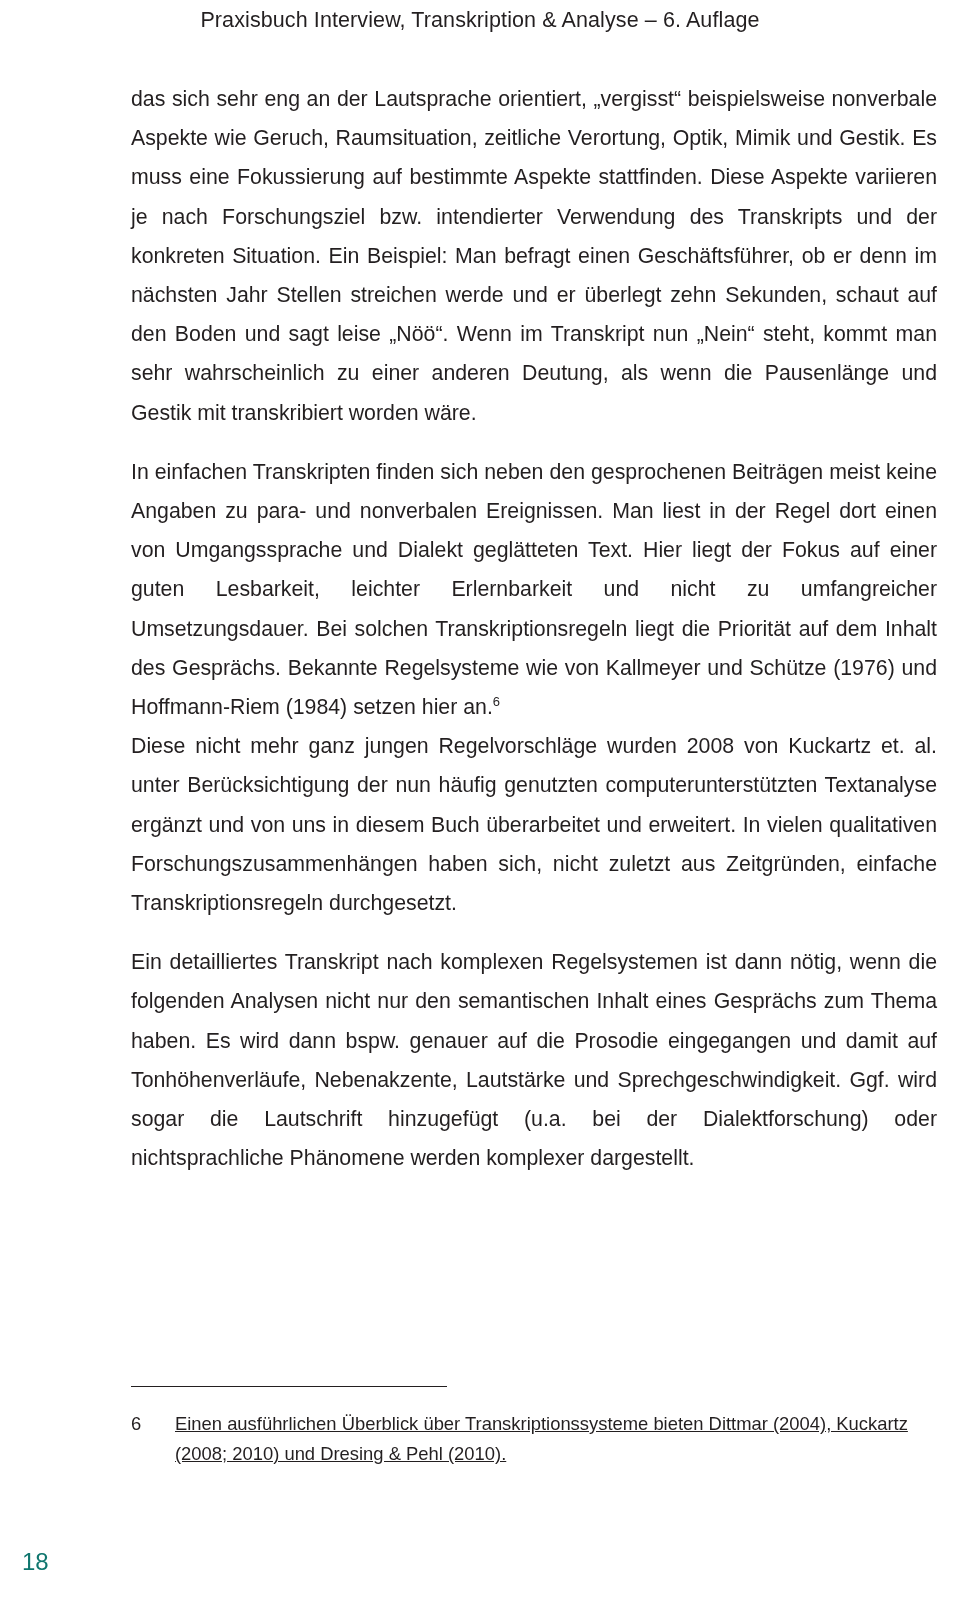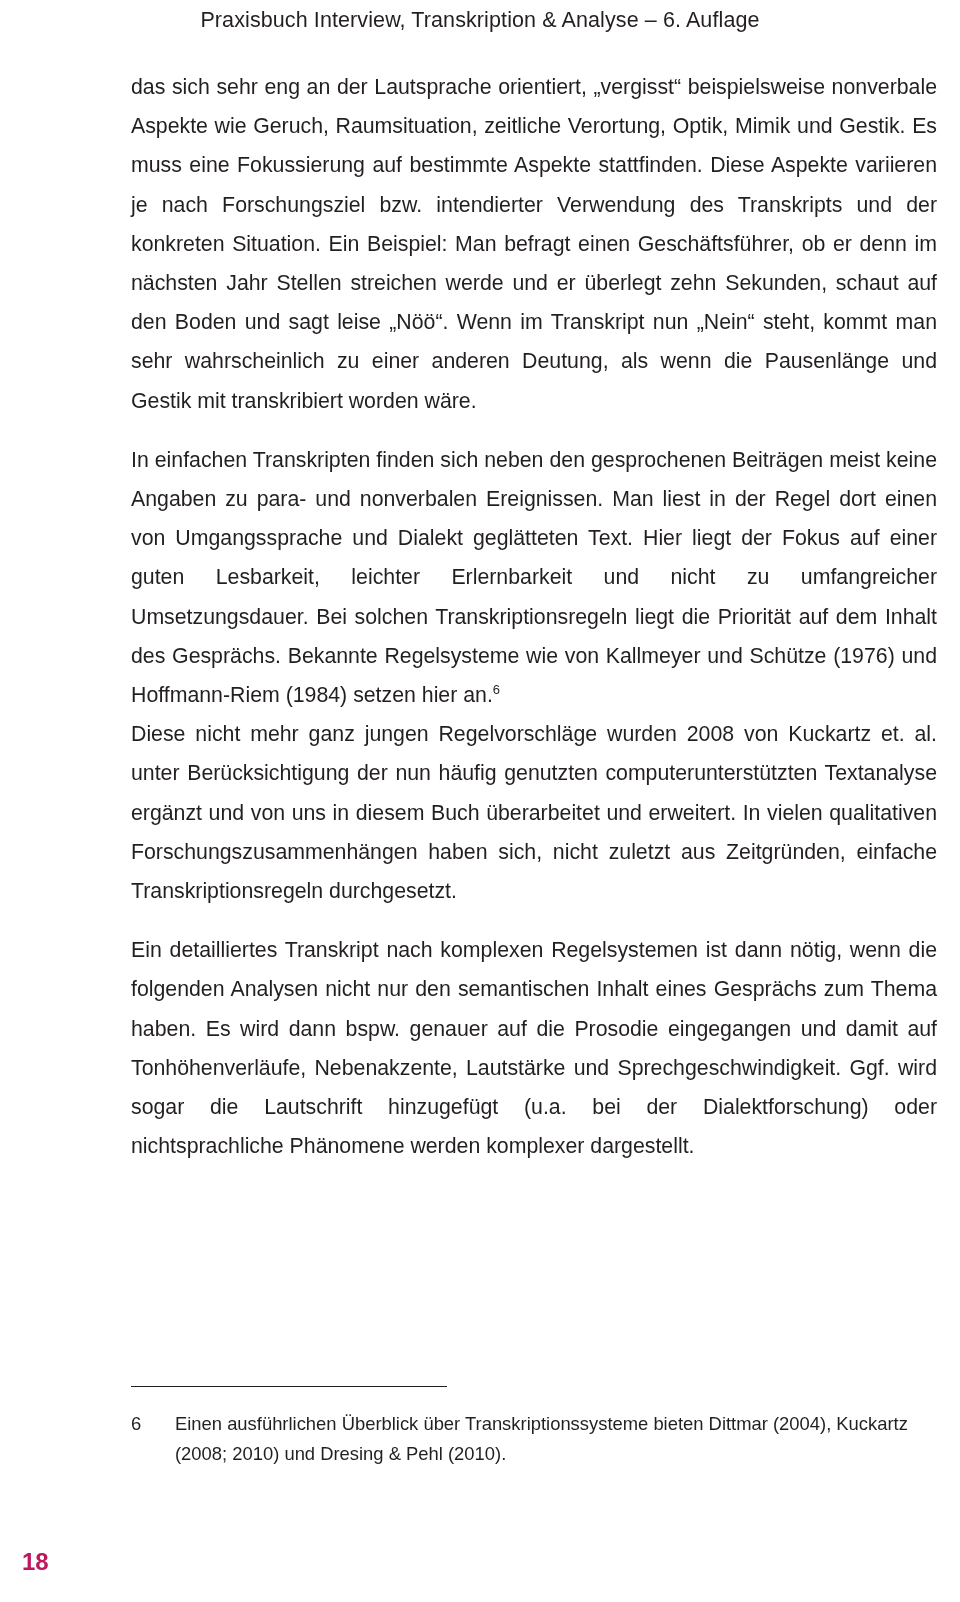--- a/index.html
+++ b/index.html
@@ -27,21 +27,21 @@
     left: 0;
     width: 960px;
     text-align: center;
     font-family: "Liberation Sans", sans-serif;
     font-size: 21.5px;
     letter-spacing: 0.1px;
     color: #231f20;
   }
   .content {
     position: absolute;
-    top: 68px;
+    top: 80px;
     left: 131px;
     width: 806px;
   }
   p.para {
     margin: 0;
     font-family: "Liberation Sans", sans-serif;
     font-size: 21.3px;
     line-height: 39.2px;
     color: #231f20;
     text-align: justify;
@@ -74,29 +74,29 @@
     font-size: 18.4px;
     line-height: 30px;
     color: #231f20;
   }
   .footnote-marker {
     width: 44px;
     flex: 0 0 44px;
   }
   .footnote-text {
     flex: 1 1 auto;
+    text-decoration: underline;
   }
   .folio {
     position: absolute;
     left: 22px;
     bottom: 26px;
     font-family: "Liberation Sans", sans-serif;
     font-size: 24px;
-    color: #be185d;
-    font-weight: bold;
+    color: #0f766e;
   }
 </style>
 </head>
 <body>
 
 <div class="page">
 
   <div class="running-head">Praxisbuch Interview, Transkription &amp; Analyse – 6. Auflage</div>
 
   <div class="content">

